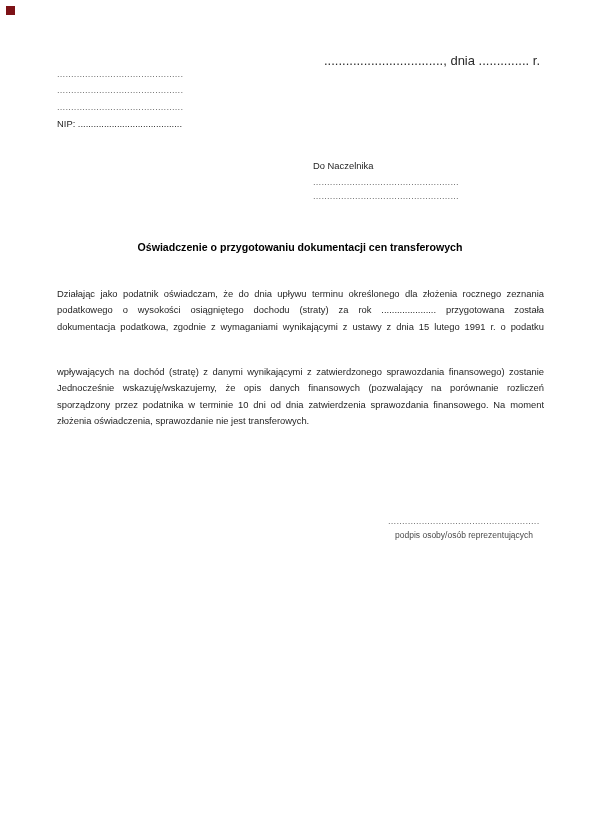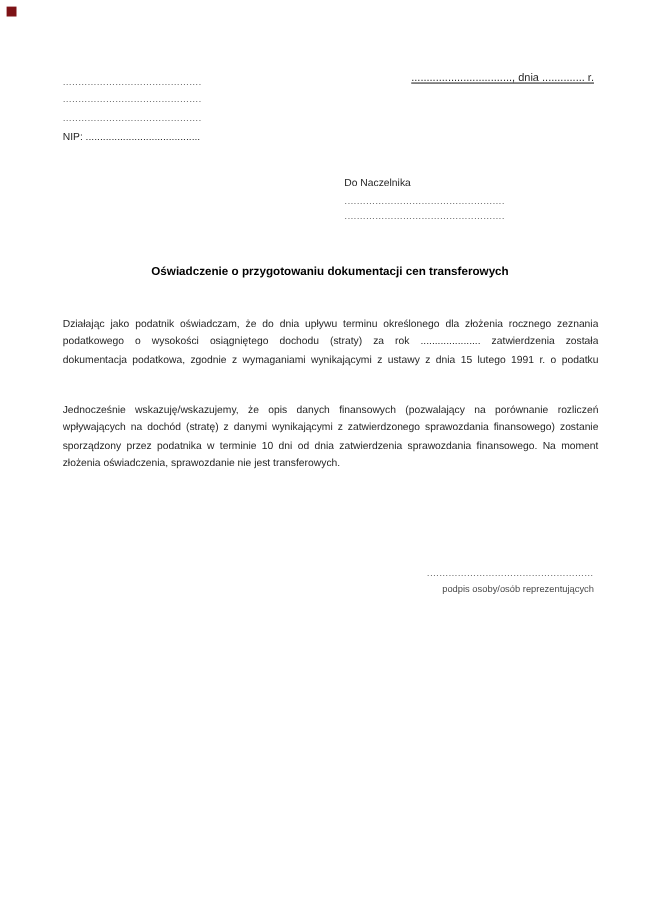--- a/index.html
+++ b/index.html
@@ -11,24 +11,23 @@
     overflow: hidden;
   }
   .page { position: relative; width: 600px; height: 825px; background: #ffffff; }
 
   .corner-mark {
     position: absolute; left: 6px; top: 6px;
     width: 9px; height: 9px; background: #7d1216;
   }
 
   .date-line {
-    position: absolute; top: 66px; right: 60px;
-    font-size: 10px; line-height: 12px; color: #2a2a2a;
+    position: absolute; top: 55px; right: 60px;
+    font-size: 13px; line-height: 12px; color: #2a2a2a;
     white-space: nowrap;
-    text-decoration: underline;
   }
 
   .dots { color: #6e6e6e; letter-spacing: 0.2px; white-space: nowrap; }
 
   .addr-line { position: absolute; left: 57px; font-size: 9.4px; line-height: 12px; }
   .addr-1 { top: 68px; }
   .addr-2 { top: 84px; }
   .addr-3 { top: 101px; }
   .nip-line { position: absolute; left: 57px; top: 118px; font-size: 9.4px; line-height: 12px; color: #1f1f1f; white-space: nowrap; }
 
@@ -53,21 +52,21 @@
     height: 16.4px; line-height: 16.4px;
     text-align: justify; overflow: hidden; white-space: normal;
   }
   .jline::after { content: ""; display: inline-block; width: 100%; height: 0; vertical-align: top; }
   .lline { height: 16.4px; line-height: 16.4px; text-align: left; white-space: nowrap; overflow: hidden; }
 
   .signature-block { position: absolute; left: 388px; top: 515px; width: 152px; }
   .signature-dots { font-size: 9.4px; line-height: 12px; text-align: left; overflow: hidden; white-space: nowrap; }
   .signature-label {
     margin-top: 3px; font-size: 8.5px; line-height: 11px;
-    color: #4a4a4a; text-align: right; white-space: nowrap;
+    color: #4a4a4a; text-align: center; white-space: nowrap;
   }
 </style>
 </head>
 <body>
 
 <div class="page">
 
   <div class="corner-mark"></div>
 
   <div class="date-line">................................., dnia .............. r.</div>
@@ -78,27 +77,27 @@
   <div class="nip-line">NIP: ........................................</div>
 
   <div class="recipient-heading">Do Naczelnika</div>
   <div class="recipient-dots recipient-dots-1 dots">....................................................</div>
   <div class="recipient-dots recipient-dots-2 dots">....................................................</div>
 
   <h1 class="doc-title">Oświadczenie o przygotowaniu dokumentacji cen transferowych</h1>
 
   <div class="para para-1">
     <div class="jline">Działając jako podatnik oświadczam, że do dnia upływu terminu określonego dla złożenia rocznego zeznania</div>
-    <div class="jline">podatkowego o wysokości osiągniętego dochodu (straty) za rok ..................... zatwierdzenia została</div>
+    <div class="jline">podatkowego o wysokości osiągniętego dochodu (straty) za rok ..................... przygotowana została</div>
     <div class="jline">dokumentacja podatkowa, zgodnie z wymaganiami wynikającymi z ustawy z dnia 15 lutego 1991 r. o podatku</div>
   </div>
 
   <div class="para para-2">
+    <div class="jline">wpływających na dochód (stratę) z danymi wynikającymi z zatwierdzonego sprawozdania finansowego) zostanie</div>
     <div class="jline">Jednocześnie wskazuję/wskazujemy, że opis danych finansowych (pozwalający na porównanie rozliczeń</div>
-    <div class="jline">wpływających na dochód (stratę) z danymi wynikającymi z zatwierdzonego sprawozdania finansowego) zostanie</div>
     <div class="jline">sporządzony przez podatnika w terminie 10 dni od dnia zatwierdzenia sprawozdania finansowego. Na moment</div>
     <div class="lline">złożenia oświadczenia, sprawozdanie nie jest transferowych.</div>
   </div>
 
   <div class="signature-block">
     <div class="signature-dots dots">.........................................................</div>
     <div class="signature-label">podpis osoby/osób reprezentujących</div>
   </div>
 
 </div>

